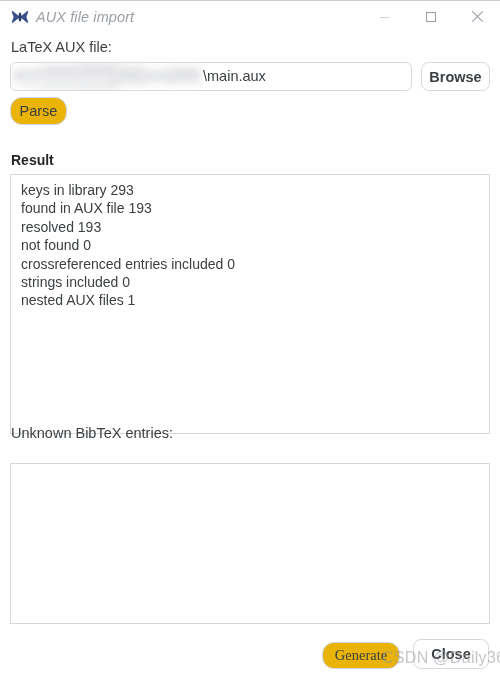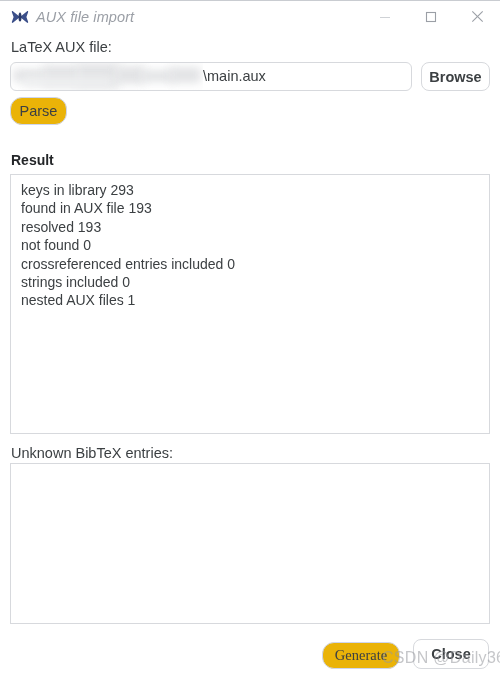--- a/index.html
+++ b/index.html
@@ -65,21 +65,21 @@
   .winbtn svg { display: block; }
 
   
   .field-label {
     position: absolute;
     font-size: 14.5px;
     color: #3c4043;
     white-space: nowrap;
   }
   #label-auxfile { left: 11px; top: 38px; }
-  #label-unknown { left: 11px; top: 444px; }
+  #label-unknown { left: 11px; top: 424px; }
 
   #label-result {
     position: absolute;
     left: 11px; top: 151px;
     font-size: 14px;
     font-weight: bold;
     color: #242629;
     white-space: nowrap;
   }
 

